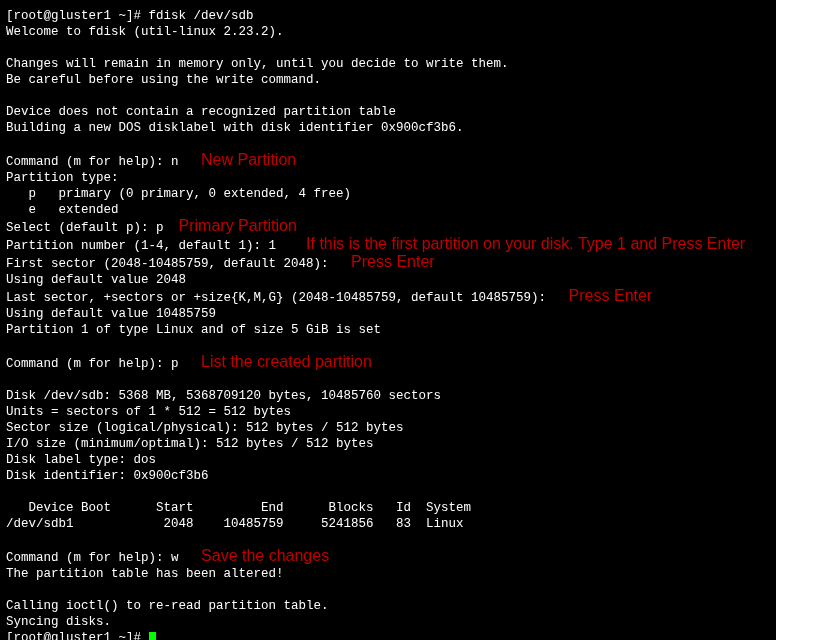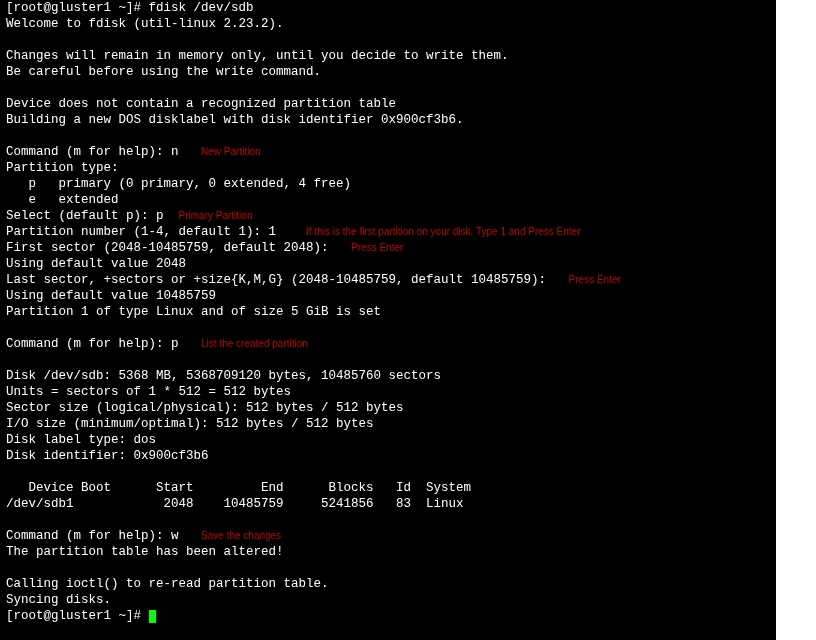--- a/index.html
+++ b/index.html
@@ -12,34 +12,34 @@
       width: 816px;
       height: 640px;
       overflow: hidden;
     }
     .terminal {
       background: #000;
       color: #fff;
       font-family: "Courier New", Courier, monospace;
       font-size: 12.5px;
       line-height: 16px;
-      padding: 0 6px;
+      padding: 8px 6px;
       width: 776px;
       height: 640px;
       white-space: pre;
       position: relative;
     }
     .line {
       display: block;
       white-space: pre;
     }
     .annot {
       color: #c00000;
       font-family: Arial, sans-serif;
-      font-size: 10px;
+      font-size: 16px;
       font-weight: normal;
       margin-top: 15px;
     }
     .cursor {
       display: inline-block;
       width: 7px;
       height: 13px;
       background: #00ff00;
       vertical-align: text-bottom;
     }

